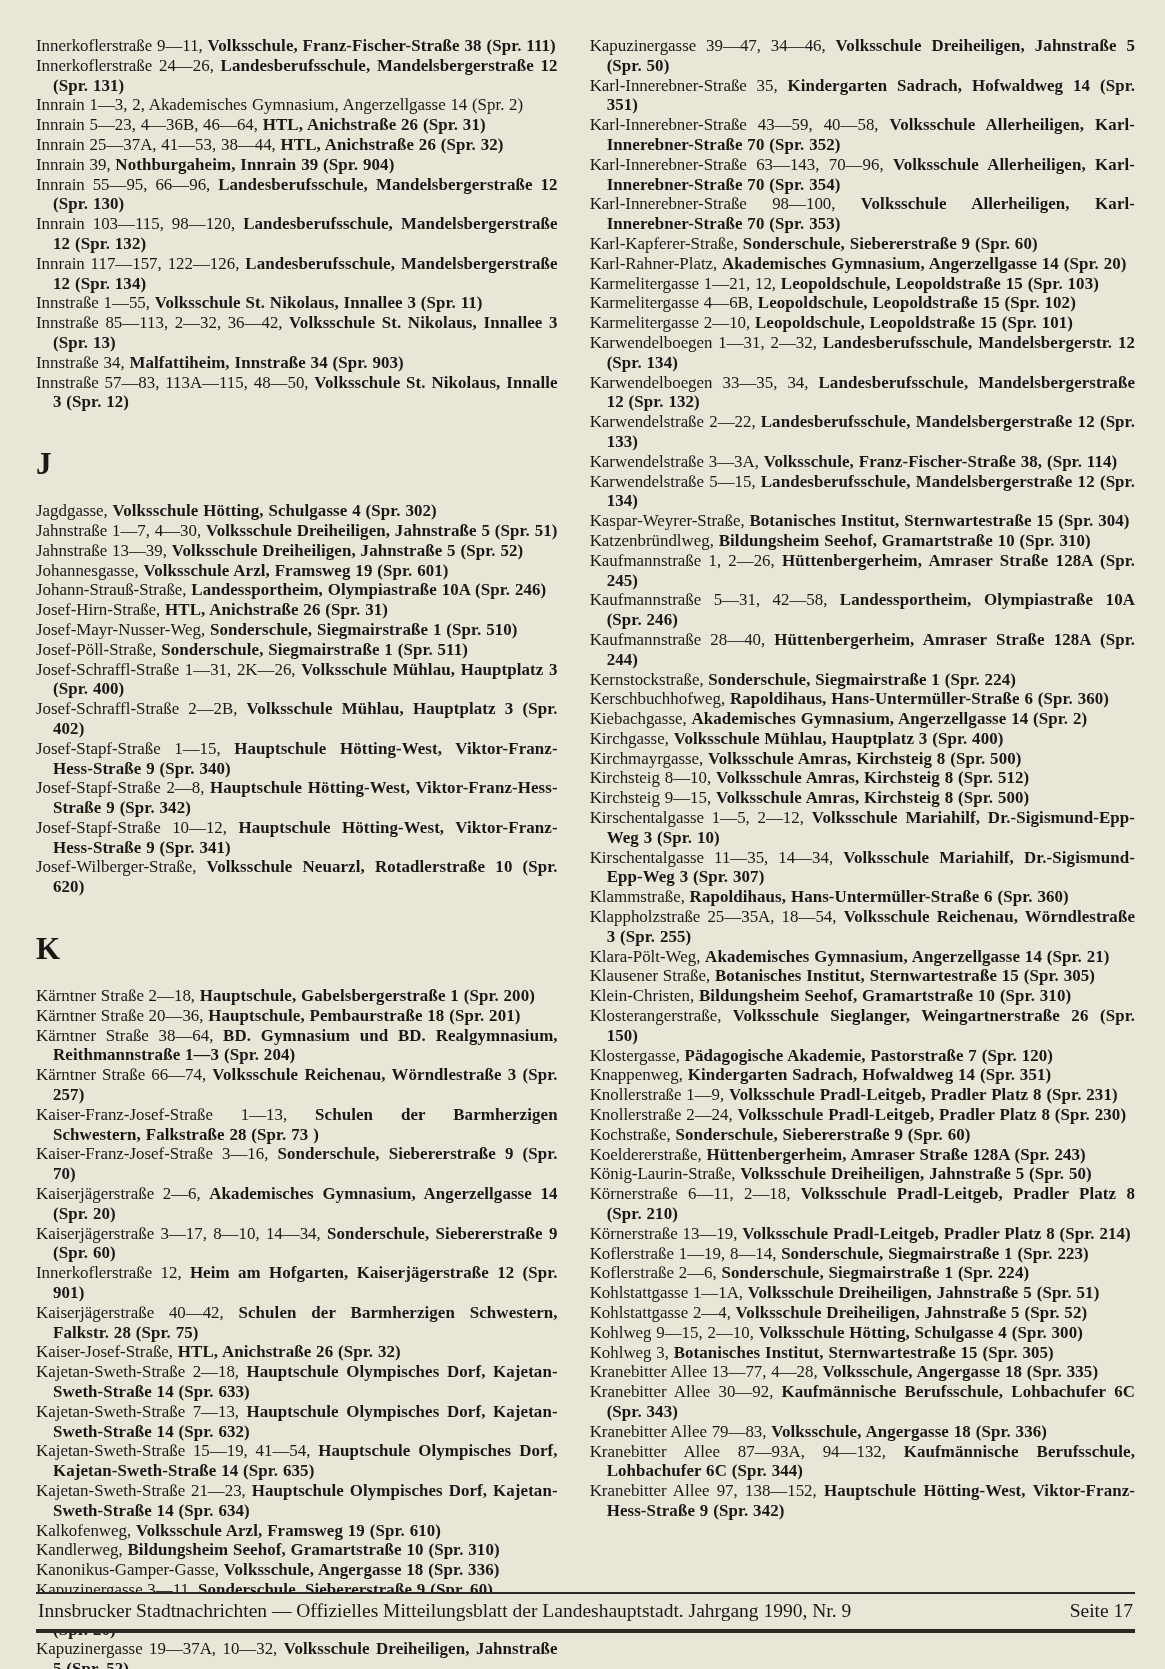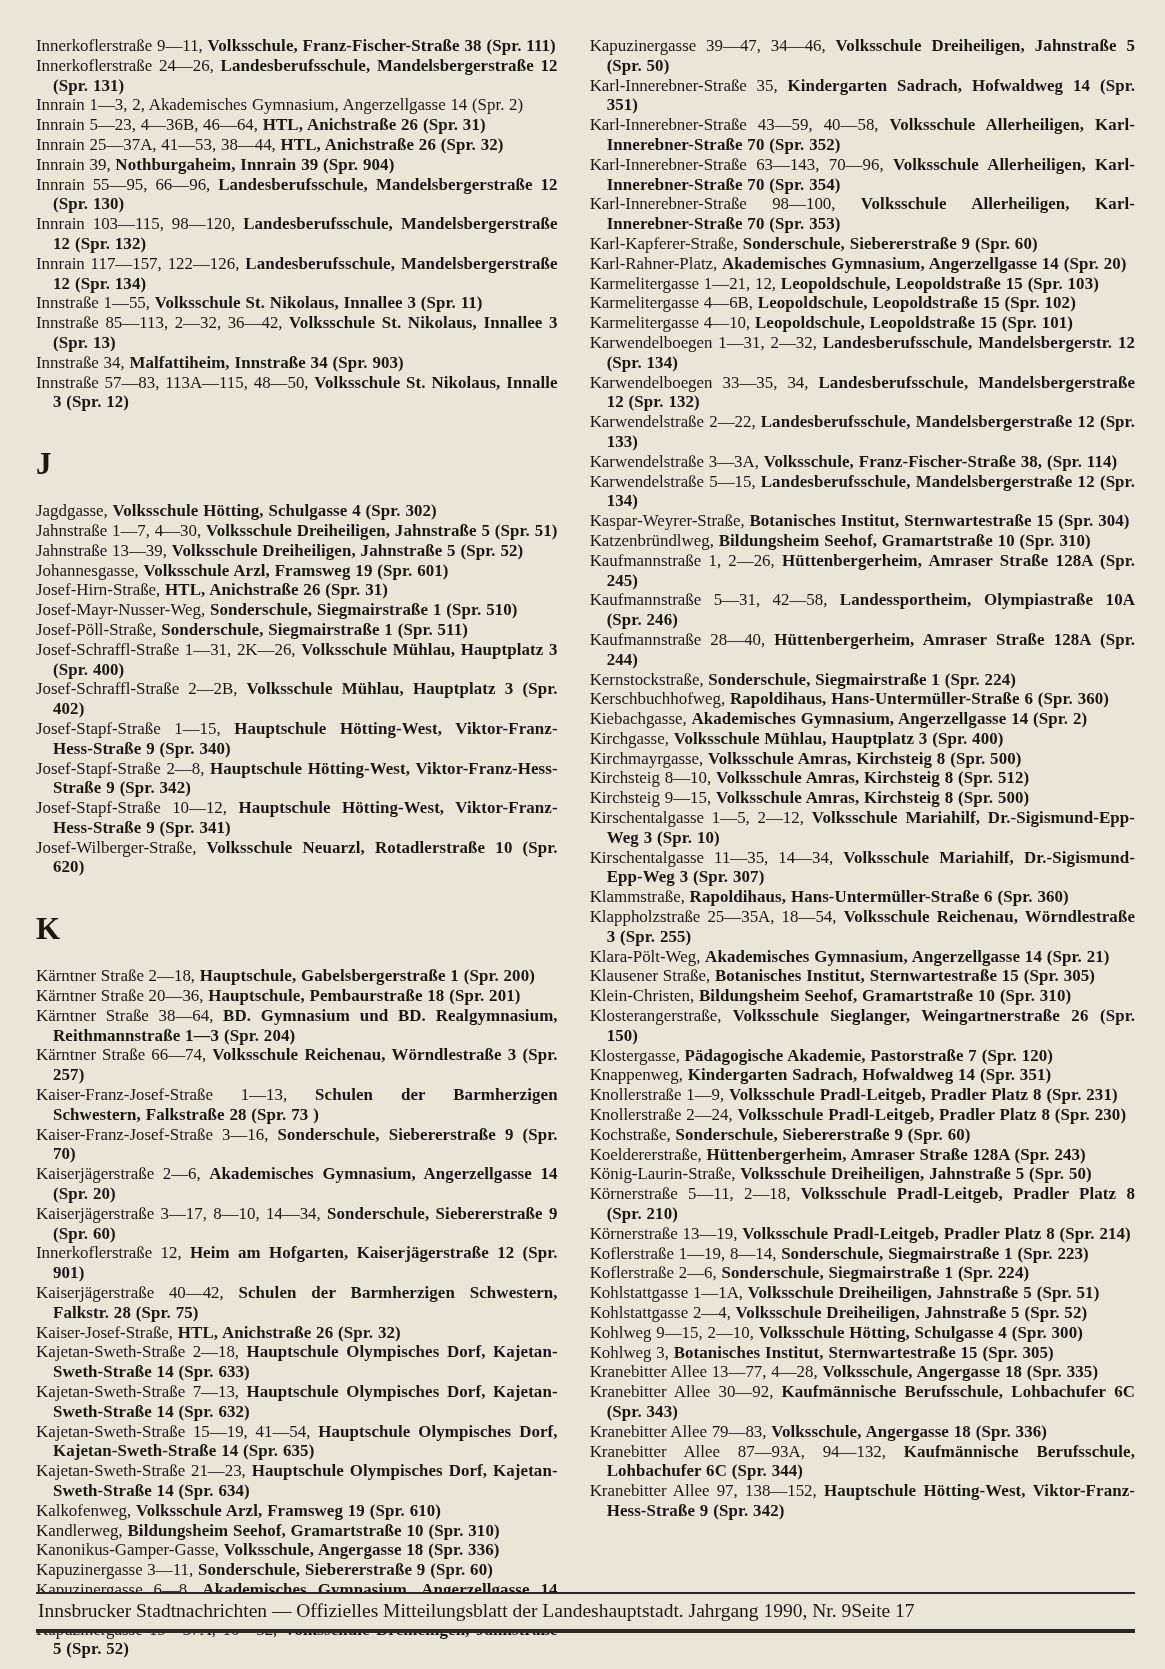--- a/index.html
+++ b/index.html
@@ -50,21 +50,21 @@
   }
   .footer {
     position: absolute;
     top: 1592px;
     left: 36px;
     right: 30px;
     border-top: 2px solid #2a2824;
     border-bottom: 4px solid #2a2824;
     padding: 6px 2px 7px 2px;
     display: flex;
-    justify-content: flex-start;
+    justify-content: space-between;
     align-items: baseline;
     font-size: 19.5px;
     background: #e9e5d7;
   }
 </style>
 </head>
 <body>
 
 <div class="page">
   <div class="columns">
@@ -80,20 +80,21 @@
         <p class="entry"><span class="street">Innrain 117—157, 122—126, </span><span class="school">Landesberufsschule, Mandelsbergerstraße 12 (Spr. 134)</span></p>
         <p class="entry"><span class="street">Innstraße 1—55, </span><span class="school">Volksschule St. Nikolaus, Innallee 3 (Spr. 11)</span></p>
         <p class="entry"><span class="street">Innstraße 85—113, 2—32, 36—42, </span><span class="school">Volksschule St. Nikolaus, Innallee 3 (Spr. 13)</span></p>
         <p class="entry"><span class="street">Innstraße 34, </span><span class="school">Malfattiheim, Innstraße 34 (Spr. 903)</span></p>
         <p class="entry"><span class="street">Innstraße 57—83, 113A—115, 48—50, </span><span class="school">Volksschule St. Nikolaus, Innalle 3 (Spr. 12)</span></p>
         <div class="section-heading">J</div>
         <p class="entry"><span class="street">Jagdgasse, </span><span class="school">Volksschule Hötting, Schulgasse 4 (Spr. 302)</span></p>
         <p class="entry"><span class="street">Jahnstraße 1—7, 4—30, </span><span class="school">Volksschule Dreiheiligen, Jahnstraße 5 (Spr. 51)</span></p>
         <p class="entry"><span class="street">Jahnstraße 13—39, </span><span class="school">Volksschule Dreiheiligen, Jahnstraße 5 (Spr. 52)</span></p>
         <p class="entry"><span class="street">Johannesgasse, </span><span class="school">Volksschule Arzl, Framsweg 19 (Spr. 601)</span></p>
+        <p class="entry"><span class="street">Johann-Strauß-Straße, </span><span class="school">Landessportheim, Olympiastraße 10A (Spr. 246)</span></p>
         <p class="entry"><span class="street">Josef-Hirn-Straße, </span><span class="school">HTL, Anichstraße 26 (Spr. 31)</span></p>
         <p class="entry"><span class="street">Josef-Mayr-Nusser-Weg, </span><span class="school">Sonderschule, Siegmairstraße 1 (Spr. 510)</span></p>
         <p class="entry"><span class="street">Josef-Pöll-Straße, </span><span class="school">Sonderschule, Siegmairstraße 1 (Spr. 511)</span></p>
         <p class="entry"><span class="street">Josef-Schraffl-Straße 1—31, 2K—26, </span><span class="school">Volksschule Mühlau, Hauptplatz 3 (Spr. 400)</span></p>
         <p class="entry"><span class="street">Josef-Schraffl-Straße 2—2B, </span><span class="school">Volksschule Mühlau, Hauptplatz 3 (Spr. 402)</span></p>
         <p class="entry"><span class="street">Josef-Stapf-Straße 1—15, </span><span class="school">Hauptschule Hötting-West, Viktor-Franz-Hess-Straße 9 (Spr. 340)</span></p>
         <p class="entry"><span class="street">Josef-Stapf-Straße 2—8, </span><span class="school">Hauptschule Hötting-West, Viktor-Franz-Hess-Straße 9 (Spr. 342)</span></p>
         <p class="entry"><span class="street">Josef-Stapf-Straße 10—12, </span><span class="school">Hauptschule Hötting-West, Viktor-Franz-Hess-Straße 9 (Spr. 341)</span></p>
         <p class="entry"><span class="street">Josef-Wilberger-Straße, </span><span class="school">Volksschule Neuarzl, Rotadlerstraße 10 (Spr. 620)</span></p>
         <div class="section-heading">K</div>
@@ -122,21 +123,21 @@
     <div class="col col-right">
         <p class="entry"><span class="street">Kapuzinergasse 39—47, 34—46, </span><span class="school">Volksschule Dreiheiligen, Jahnstraße 5 (Spr. 50)</span></p>
         <p class="entry"><span class="street">Karl-Innerebner-Straße 35, </span><span class="school">Kindergarten Sadrach, Hofwaldweg 14 (Spr. 351)</span></p>
         <p class="entry"><span class="street">Karl-Innerebner-Straße 43—59, 40—58, </span><span class="school">Volksschule Allerheiligen, Karl-Innerebner-Straße 70 (Spr. 352)</span></p>
         <p class="entry"><span class="street">Karl-Innerebner-Straße 63—143, 70—96, </span><span class="school">Volksschule Allerheiligen, Karl-Innerebner-Straße 70 (Spr. 354)</span></p>
         <p class="entry"><span class="street">Karl-Innerebner-Straße 98—100, </span><span class="school">Volksschule Allerheiligen, Karl-Innerebner-Straße 70 (Spr. 353)</span></p>
         <p class="entry"><span class="street">Karl-Kapferer-Straße, </span><span class="school">Sonderschule, Siebererstraße 9 (Spr. 60)</span></p>
         <p class="entry"><span class="street">Karl-Rahner-Platz, </span><span class="school">Akademisches Gymnasium, Angerzellgasse 14 (Spr. 20)</span></p>
         <p class="entry"><span class="street">Karmelitergasse 1—21, 12, </span><span class="school">Leopoldschule, Leopoldstraße 15 (Spr. 103)</span></p>
         <p class="entry"><span class="street">Karmelitergasse 4—6B, </span><span class="school">Leopoldschule, Leopoldstraße 15 (Spr. 102)</span></p>
-        <p class="entry"><span class="street">Karmelitergasse 4—10, </span><span class="school">Leopoldschule, Leopoldstraße 15 (Spr. 101)</span></p>
+        <p class="entry"><span class="street">Karmelitergasse 2—10, </span><span class="school">Leopoldschule, Leopoldstraße 15 (Spr. 101)</span></p>
         <p class="entry"><span class="street">Karwendelboegen 1—31, 2—32, </span><span class="school">Landesberufsschule, Mandelsbergerstr. 12 (Spr. 134)</span></p>
         <p class="entry"><span class="street">Karwendelboegen 33—35, 34, </span><span class="school">Landesberufsschule, Mandelsbergerstraße 12 (Spr. 132)</span></p>
         <p class="entry"><span class="street">Karwendelstraße 2—22, </span><span class="school">Landesberufsschule, Mandelsbergerstraße 12 (Spr. 133)</span></p>
         <p class="entry"><span class="street">Karwendelstraße 3—3A, </span><span class="school">Volksschule, Franz-Fischer-Straße 38, (Spr. 114)</span></p>
         <p class="entry"><span class="street">Karwendelstraße 5—15, </span><span class="school">Landesberufsschule, Mandelsbergerstraße 12 (Spr. 134)</span></p>
         <p class="entry"><span class="street">Kaspar-Weyrer-Straße, </span><span class="school">Botanisches Institut, Sternwartestraße 15 (Spr. 304)</span></p>
         <p class="entry"><span class="street">Katzenbründlweg, </span><span class="school">Bildungsheim Seehof, Gramartstraße 10 (Spr. 310)</span></p>
         <p class="entry"><span class="street">Kaufmannstraße 1, 2—26, </span><span class="school">Hüttenbergerheim, Amraser Straße 128A (Spr. 245)</span></p>
         <p class="entry"><span class="street">Kaufmannstraße 5—31, 42—58, </span><span class="school">Landessportheim, Olympiastraße 10A (Spr. 246)</span></p>
         <p class="entry"><span class="street">Kaufmannstraße 28—40, </span><span class="school">Hüttenbergerheim, Amraser Straße 128A (Spr. 244)</span></p>
@@ -155,21 +156,21 @@
         <p class="entry"><span class="street">Klausener Straße, </span><span class="school">Botanisches Institut, Sternwartestraße 15 (Spr. 305)</span></p>
         <p class="entry"><span class="street">Klein-Christen, </span><span class="school">Bildungsheim Seehof, Gramartstraße 10 (Spr. 310)</span></p>
         <p class="entry"><span class="street">Klosterangerstraße, </span><span class="school">Volksschule Sieglanger, Weingartnerstraße 26 (Spr. 150)</span></p>
         <p class="entry"><span class="street">Klostergasse, </span><span class="school">Pädagogische Akademie, Pastorstraße 7 (Spr. 120)</span></p>
         <p class="entry"><span class="street">Knappenweg, </span><span class="school">Kindergarten Sadrach, Hofwaldweg 14 (Spr. 351)</span></p>
         <p class="entry"><span class="street">Knollerstraße 1—9, </span><span class="school">Volksschule Pradl-Leitgeb, Pradler Platz 8 (Spr. 231)</span></p>
         <p class="entry"><span class="street">Knollerstraße 2—24, </span><span class="school">Volksschule Pradl-Leitgeb, Pradler Platz 8 (Spr. 230)</span></p>
         <p class="entry"><span class="street">Kochstraße, </span><span class="school">Sonderschule, Siebererstraße 9 (Spr. 60)</span></p>
         <p class="entry"><span class="street">Koeldererstraße, </span><span class="school">Hüttenbergerheim, Amraser Straße 128A (Spr. 243)</span></p>
         <p class="entry"><span class="street">König-Laurin-Straße, </span><span class="school">Volksschule Dreiheiligen, Jahnstraße 5 (Spr. 50)</span></p>
-        <p class="entry"><span class="street">Körnerstraße 5—11, 2—18, </span><span class="school">Volksschule Pradl-Leitgeb, Pradler Platz 8 (Spr. 210)</span></p>
+        <p class="entry"><span class="street">Körnerstraße 6—11, 2—18, </span><span class="school">Volksschule Pradl-Leitgeb, Pradler Platz 8 (Spr. 210)</span></p>
         <p class="entry"><span class="street">Körnerstraße 13—19, </span><span class="school">Volksschule Pradl-Leitgeb, Pradler Platz 8 (Spr. 214)</span></p>
         <p class="entry"><span class="street">Koflerstraße 1—19, 8—14, </span><span class="school">Sonderschule, Siegmairstraße 1 (Spr. 223)</span></p>
         <p class="entry"><span class="street">Koflerstraße 2—6, </span><span class="school">Sonderschule, Siegmairstraße 1 (Spr. 224)</span></p>
         <p class="entry"><span class="street">Kohlstattgasse 1—1A, </span><span class="school">Volksschule Dreiheiligen, Jahnstraße 5 (Spr. 51)</span></p>
         <p class="entry"><span class="street">Kohlstattgasse 2—4, </span><span class="school">Volksschule Dreiheiligen, Jahnstraße 5 (Spr. 52)</span></p>
         <p class="entry"><span class="street">Kohlweg 9—15, 2—10, </span><span class="school">Volksschule Hötting, Schulgasse 4 (Spr. 300)</span></p>
         <p class="entry"><span class="street">Kohlweg 3, </span><span class="school">Botanisches Institut, Sternwartestraße 15 (Spr. 305)</span></p>
         <p class="entry"><span class="street">Kranebitter Allee 13—77, 4—28, </span><span class="school">Volksschule, Angergasse 18 (Spr. 335)</span></p>
         <p class="entry"><span class="street">Kranebitter Allee 30—92, </span><span class="school">Kaufmännische Berufsschule, Lohbachufer 6C (Spr. 343)</span></p>
         <p class="entry"><span class="street">Kranebitter Allee 79—83, </span><span class="school">Volksschule, Angergasse 18 (Spr. 336)</span></p>

